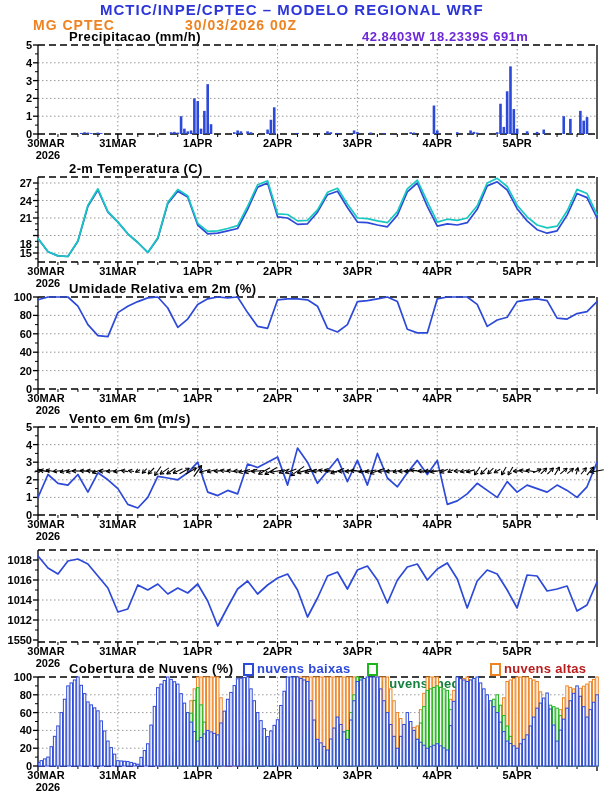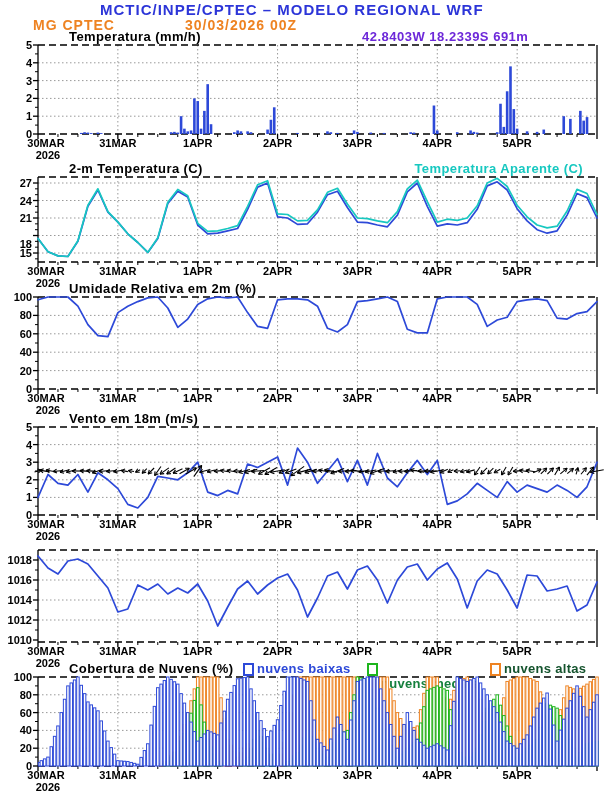--- a/index.html
+++ b/index.html
@@ -21,33 +21,32 @@
 </style>
 </head>
 <body>
 
 <div class="page">
   <div class="abs hline1" style="color: rgb(44, 53, 216);">MCTIC/INPE/CPTEC – MODELO REGIONAL WRF</div>
   <div class="abs hstation" style="color: rgb(238, 131, 34);">MG CPTEC</div>
   <div class="abs hrun" style="color: rgb(238, 131, 34);">30/03/2026 00Z</div>
   <div class="abs hloc" style="color: #6d28d9;">42.8403W 18.2339S 691m</div>
 
-  <div class="abs ptitle" style="left:69px;top:29px;">Temperatura (mm/h)</div>
+  <div class="abs ptitle" style="left:69px;top:29px;">Precipitacao (mm/h)</div>
   <div class="abs ptitle" style="left:69px;top:161px;">2-m Temperatura (C)</div>
-  <div class="abs rtitle" style="left: 368px; top: 161px; color: rgb(23, 200, 192);">Temperatura Aparente (C)</div>
   <div class="abs ptitle" style="left:69px;top:281px;">Umidade Relativa em 2m (%)</div>
-  <div class="abs ptitle" style="left:69px;top:411px;">Vento em 18m (m/s)</div>
+  <div class="abs ptitle" style="left:69px;top:411px;">Vento em 6m (m/s)</div>
   <div class="abs ptitle" style="left:69px;top:661px;">Cobertura de Nuvens (%)</div>
 
   <span class="abs lgsq" style="left: 243px; top: 663px; border-color: rgb(45, 73, 216);"></span>
   <span class="abs lgtx" style="left: 257px; top: 661px; color: rgb(45, 73, 216);">nuvens baixas</span>
   <span class="abs lgsq" style="left: 367px; top: 663px; border-color: rgb(29, 181, 29);"></span>
   <span class="abs lgtx" style="left: 381px; top: 676px; color: #15803d;">nuvens medias</span>
   <span class="abs lgsq" style="left: 490px; top: 663px; border-color: rgb(238, 131, 34);"></span>
-  <span class="abs lgtx" style="left: 504px; top: 661px; color: #14532d;">nuvens altas</span>
+  <span class="abs lgtx" style="left: 504px; top: 661px; color: #b91c1c;">nuvens altas</span>
 
   <svg id="chart" width="612" height="792">
       <g>
         <line x1="117.85714285714286" x2="117.85714285714286" y1="45" y2="134" stroke="#999999" stroke-width="1" stroke-dasharray="1.5 2.5"></line>
         <line x1="197.71428571428572" x2="197.71428571428572" y1="45" y2="134" stroke="#999999" stroke-width="1" stroke-dasharray="1.5 2.5"></line>
         <line x1="277.57142857142856" x2="277.57142857142856" y1="45" y2="134" stroke="#999999" stroke-width="1" stroke-dasharray="1.5 2.5"></line>
         <line x1="357.42857142857144" x2="357.42857142857144" y1="45" y2="134" stroke="#999999" stroke-width="1" stroke-dasharray="1.5 2.5"></line>
         <line x1="437.2857142857143" x2="437.2857142857143" y1="45" y2="134" stroke="#999999" stroke-width="1" stroke-dasharray="1.5 2.5"></line>
         <line x1="517.1428571428571" x2="517.1428571428571" y1="45" y2="134" stroke="#999999" stroke-width="1" stroke-dasharray="1.5 2.5"></line>
         <line x1="38" x2="597" y1="116.2" y2="116.2" stroke="#999999" stroke-width="1" stroke-dasharray="1.5 2.5"></line>
@@ -1169,21 +1168,21 @@
       <div class="ylab" style="left: 0px; top: 438.6px;">4</div>
       <div class="ylab" style="left: 0px; top: 421px;">5</div>
       <div class="xlab" style="left: 21px; top: 518px;">30MAR</div>
       <div class="xlab" style="left: 92.8571px; top: 518px;">31MAR</div>
       <div class="xlab" style="left: 172.714px; top: 518px;">1APR</div>
       <div class="xlab" style="left: 252.571px; top: 518px;">2APR</div>
       <div class="xlab" style="left: 332.429px; top: 518px;">3APR</div>
       <div class="xlab" style="left: 412.286px; top: 518px;">4APR</div>
       <div class="xlab" style="left: 492.143px; top: 518px;">5APR</div>
       <div class="xlab" style="left: 23px; top: 530px;">2026</div>
-      <div class="ylab" style="left: 0px; top: 634px;">1010</div>
+      <div class="ylab" style="left: 0px; top: 634px;">1550</div>
       <div class="ylab" style="left: 0px; top: 614px;">1012</div>
       <div class="ylab" style="left: 0px; top: 594px;">1014</div>
       <div class="ylab" style="left: 0px; top: 574px;">1016</div>
       <div class="ylab" style="left: 0px; top: 554px;">1018</div>
       <div class="xlab" style="left: 21px; top: 645px;">30MAR</div>
       <div class="xlab" style="left: 92.8571px; top: 645px;">31MAR</div>
       <div class="xlab" style="left: 172.714px; top: 645px;">1APR</div>
       <div class="xlab" style="left: 252.571px; top: 645px;">2APR</div>
       <div class="xlab" style="left: 332.429px; top: 645px;">3APR</div>
       <div class="xlab" style="left: 412.286px; top: 645px;">4APR</div>

